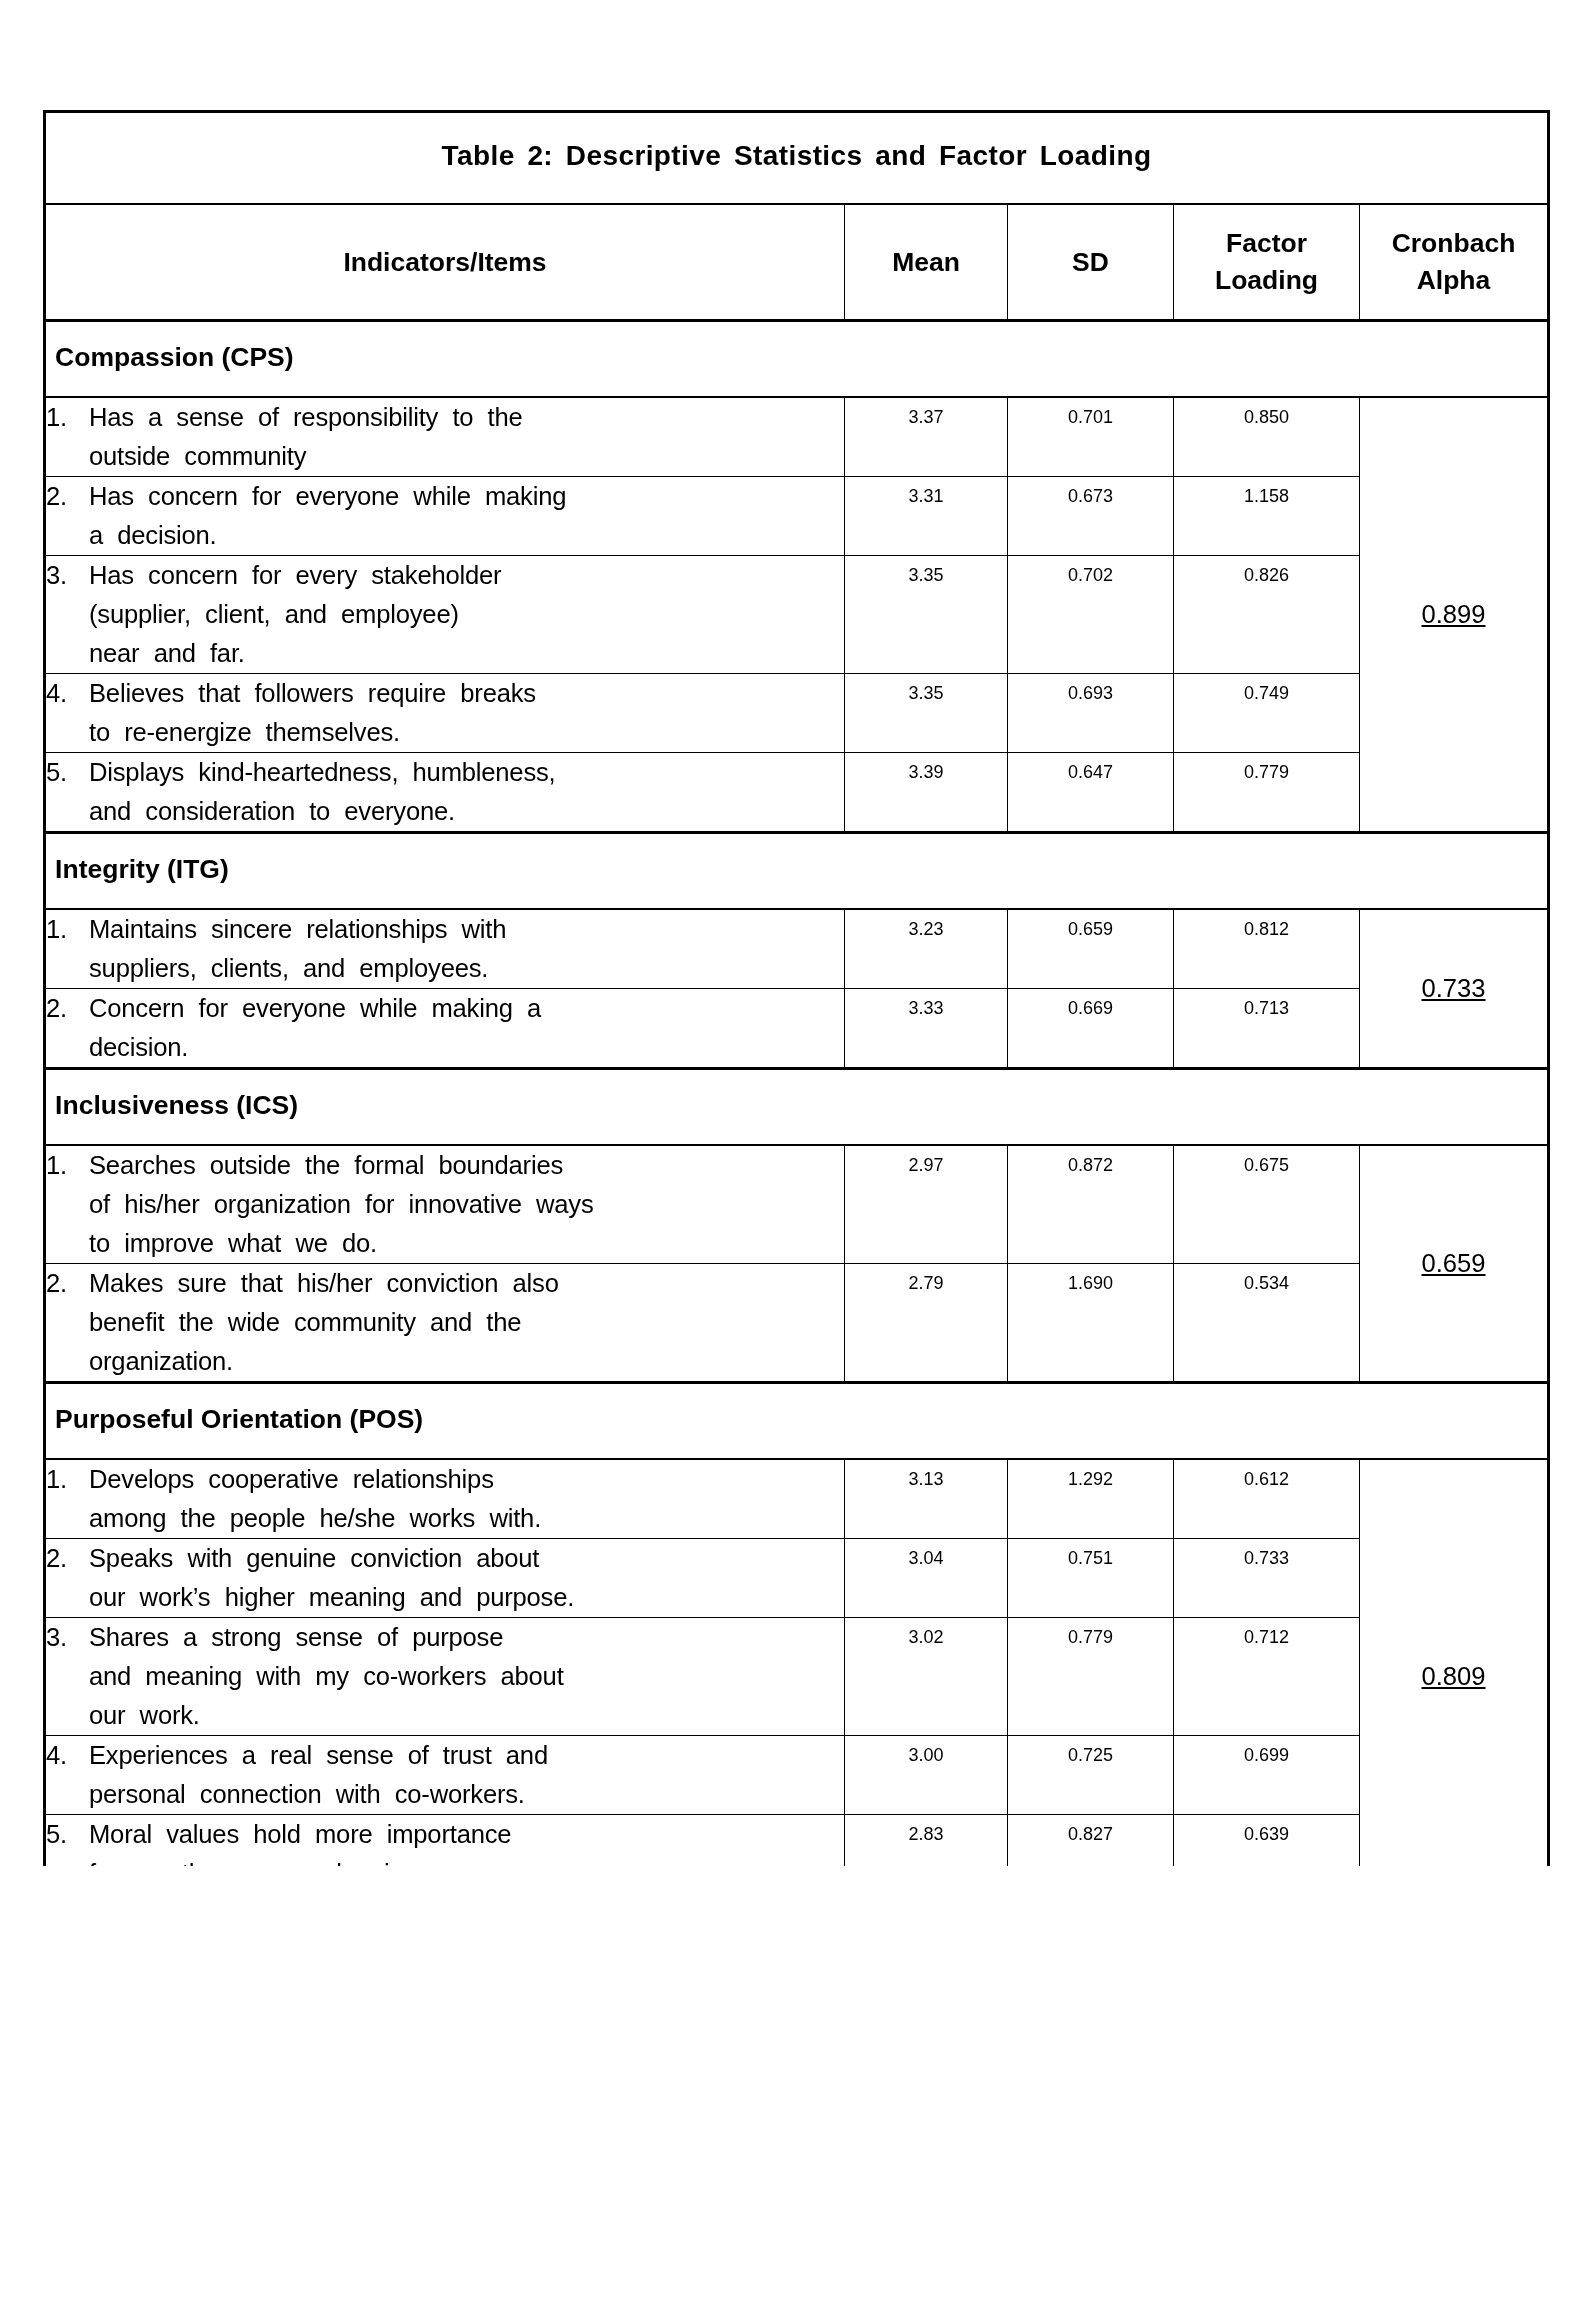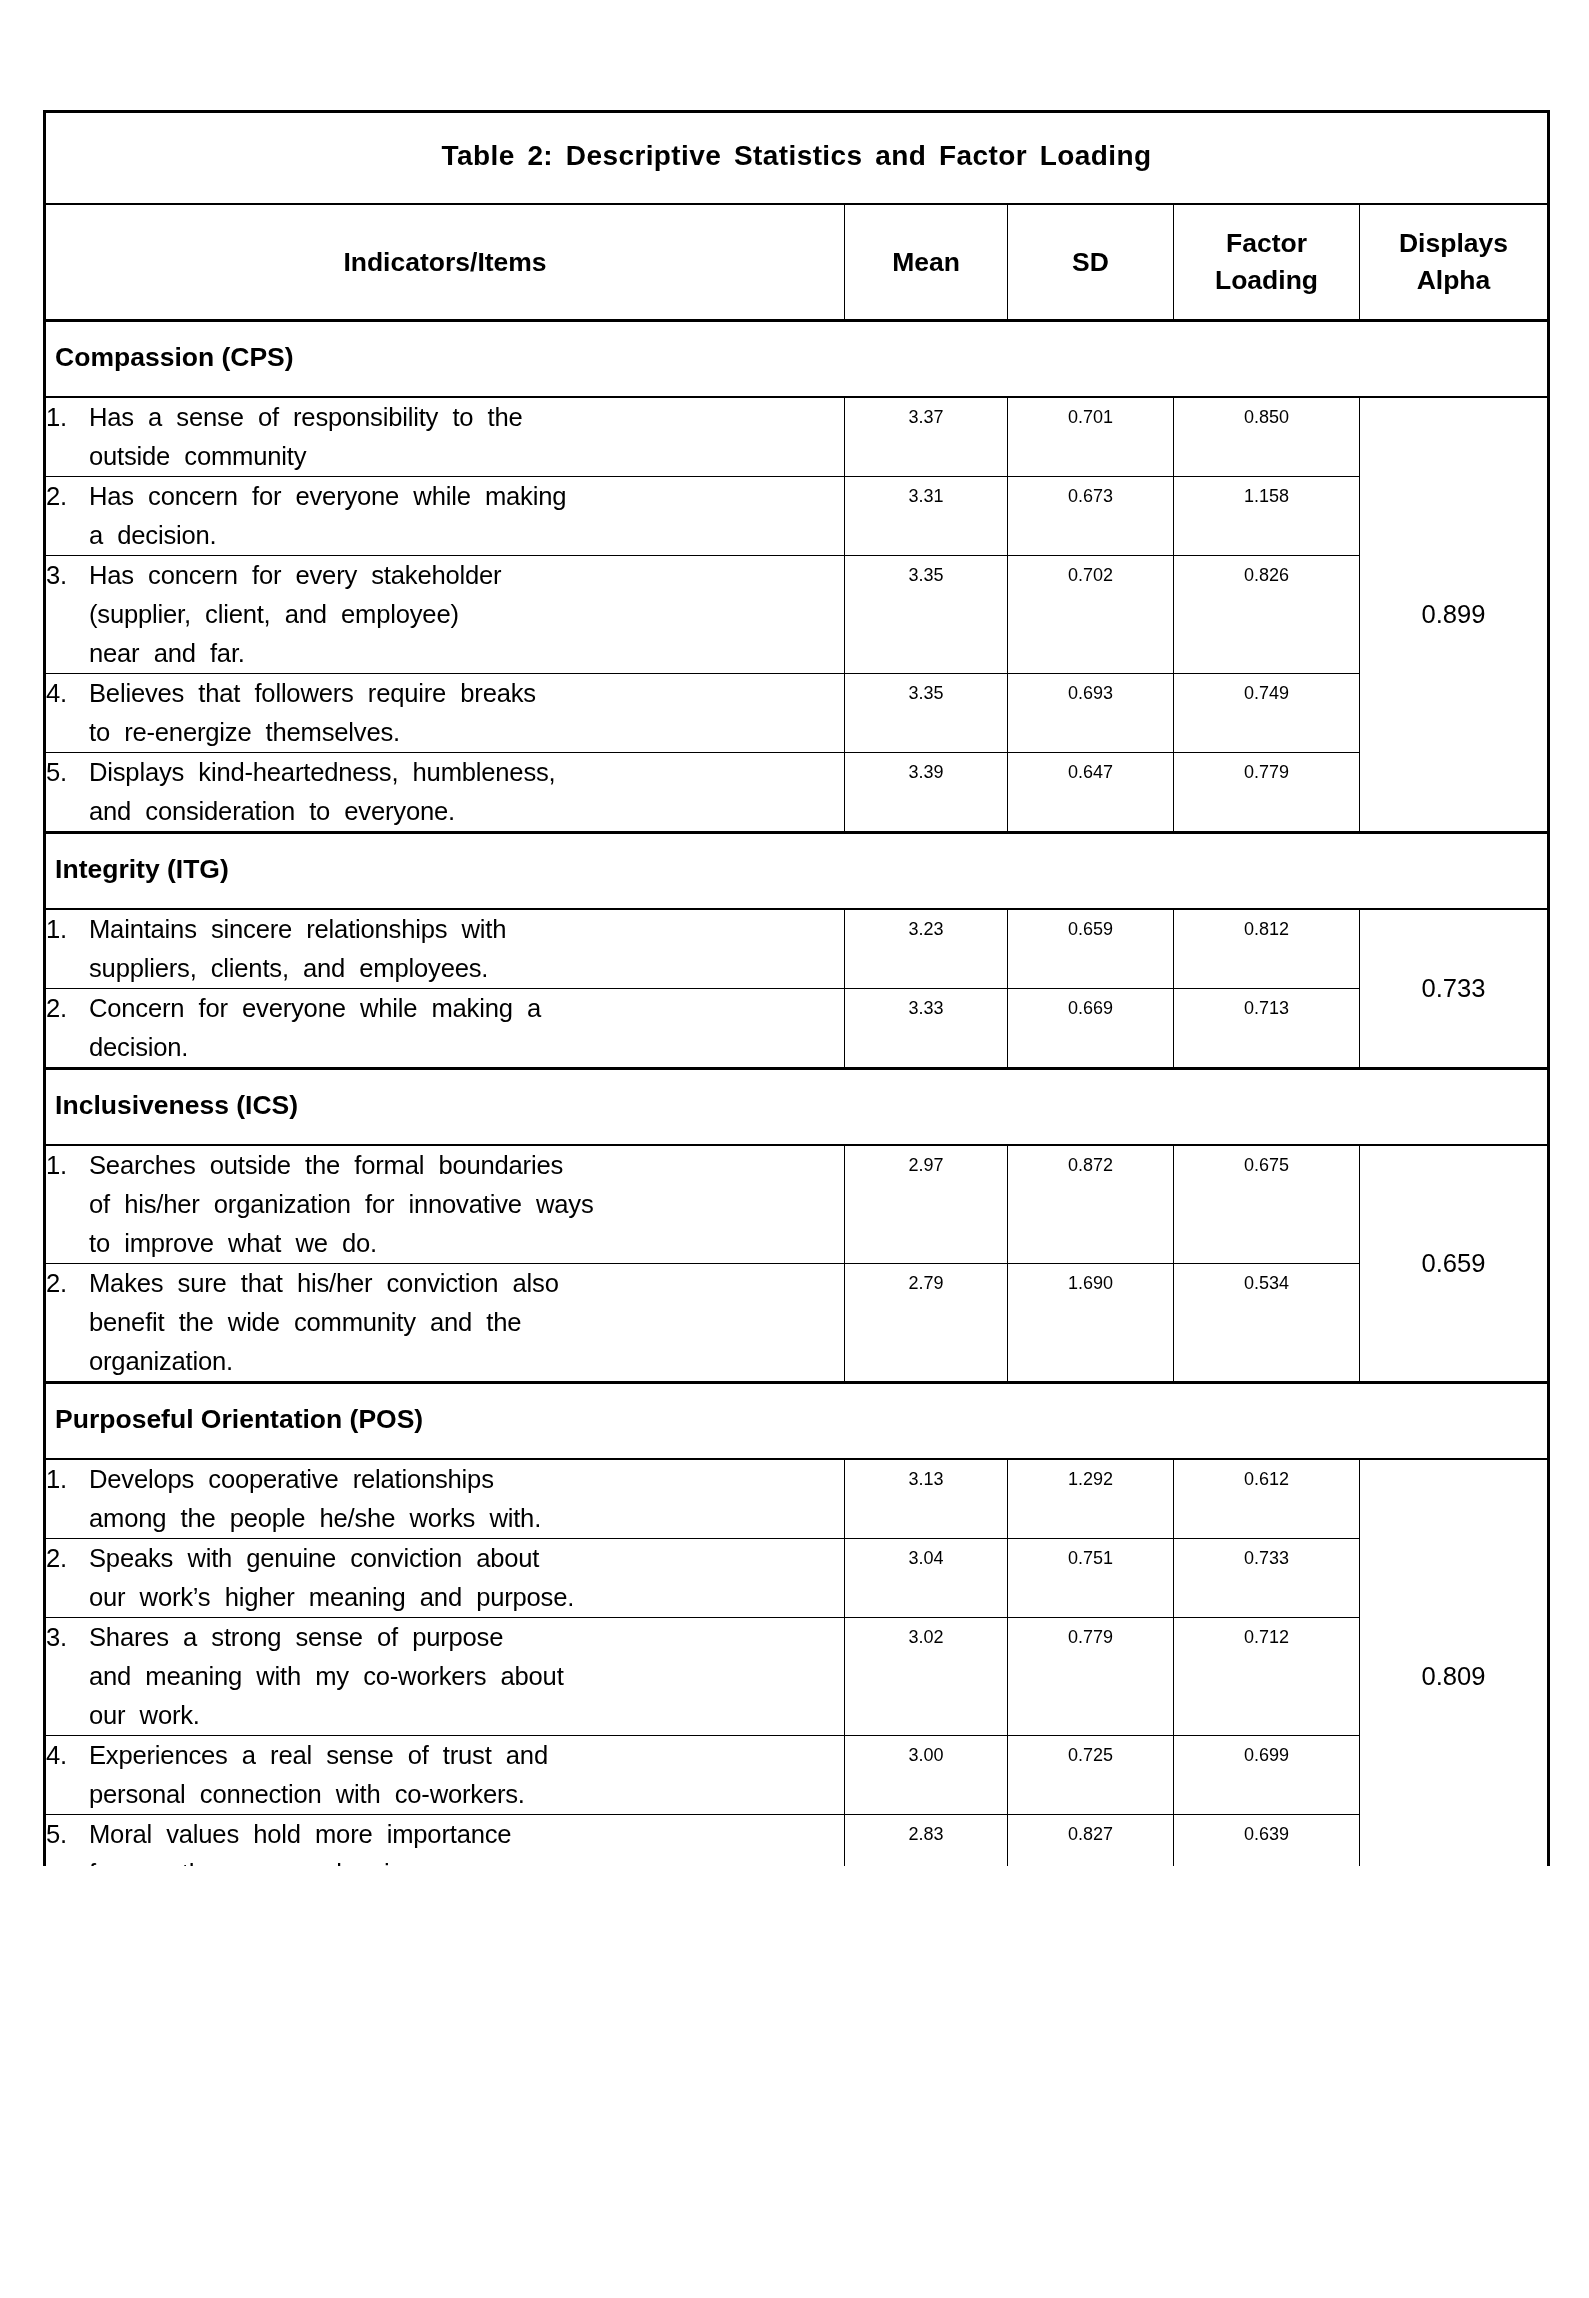--- a/index.html
+++ b/index.html
@@ -84,20 +84,21 @@
     vertical-align: top;
     text-align: center;
     font-size: 18px;
     line-height: 39px;
     padding-top: 11px;
   }
   td.cron-cell {
     vertical-align: middle;
     text-align: center;
     font-size: 25.6px;
+    text-decoration: underline;
   }
 </style>
 </head>
 <body>
 
 <div class="page">
   <div class="table-wrap">
     <table class="stats">
       <colgroup>
         <col style="width:800px">
@@ -111,21 +112,21 @@
           <tr class="title-row">
         <td colspan="5">Table 2: Descriptive Statistics and Factor Loading</td>
       </tr>
 
       <tr class="head-row">
         <td>Indicators/Items</td>
         <td>Mean</td>
         <td>SD</td>
         <td>Factor
 Loading</td>
-        <td>Displays
+        <td>Cronbach
 Alpha</td>
       </tr>
 
       <tr class="section-row">
         <td colspan="5">Compassion (CPS)</td>
       </tr>
       <tr>
         <td class="item-cell">
           <div class="item-inner">
             <span class="item-num">1.</span>

